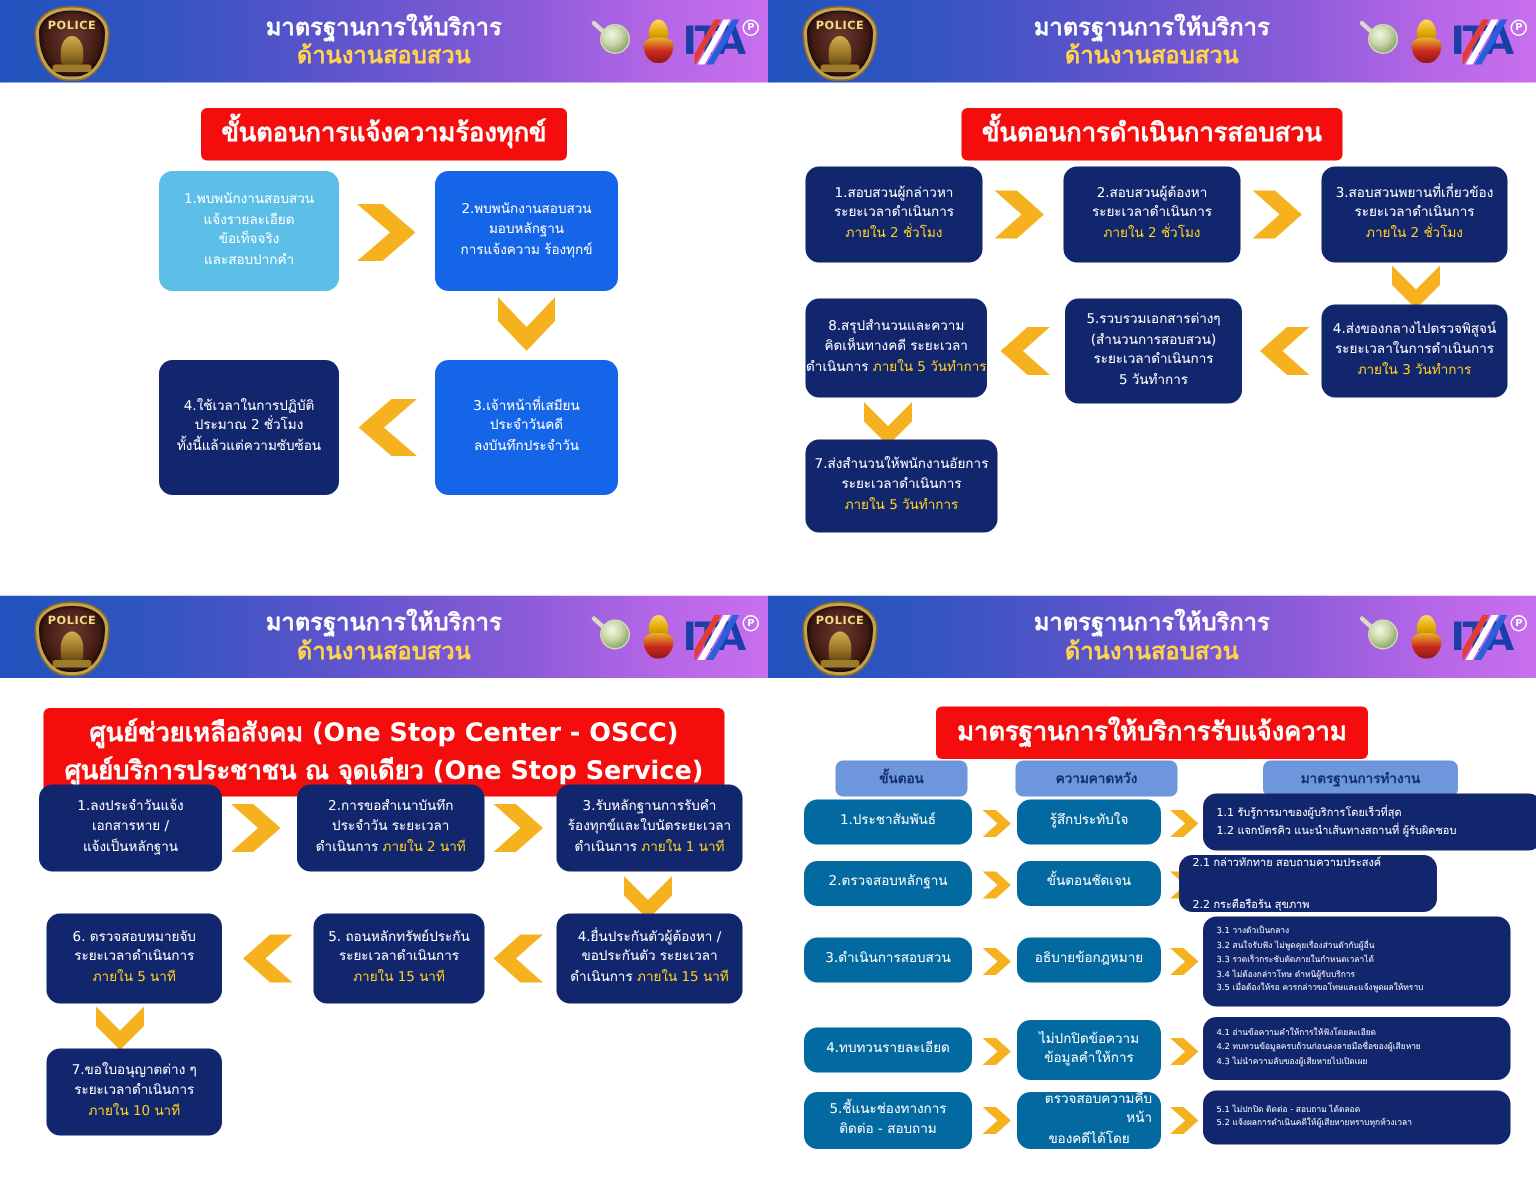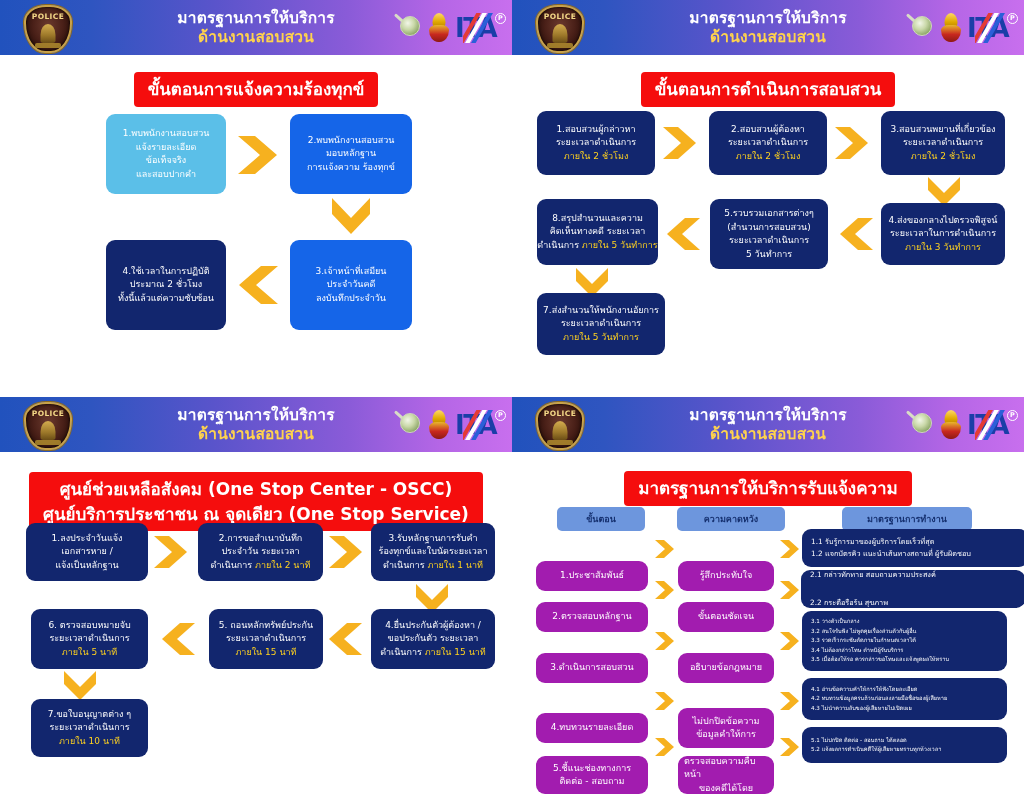--- a/index.html
+++ b/index.html
@@ -130,25 +130,24 @@
     font-size:9px;font-weight:bold;text-align:center;padding:3px 10px;
     display:flex;align-items:center;justify-content:center;
   }
   .stdbox{
     position:absolute;box-sizing:border-box;background:#12266e;border-radius:9px;
     color:#ffffff;font-size:7.3px;line-height:1.62;text-align:left;
     padding:5px 9px;display:flex;flex-direction:column;justify-content:center;
   }
   .stdbox.tiny{font-size:5.6px;line-height:1.7;}
   .cellbox{
-    position:absolute;box-sizing:border-box;background:#a21caf;border-radius:9px;
-    color:#ffffff;font-size:9px;line-height:1.45;text-align:left;
+    position:absolute;box-sizing:border-box;background:#0369a1;border-radius:9px;
+    color:#ffffff;font-size:9px;line-height:1.45;text-align:right;
     display:flex;flex-direction:column;align-items:center;justify-content:center;
     padding:3px 6px;
-    margin-top:28px;
   }
 </style>
 </head>
 <body>
 
 <div class="sheet">
 
   <div class="panel p1">
     <div class="hdr">
       <div class="badge">
@@ -509,21 +508,21 @@
         </svg>
     </div>
     <div class="cellbox" style="left:166px;top:177px;width:96px;height:30px;">
       <span class="ln">ขั้นตอนชัดเจน</span>
     </div>
     <div class="chev" style="left:266px;top:182px;">
       <svg width="24" height="22" viewBox="0 0 24 22">
           <path d="M2 2 L12 11 L2 20 L11 20 L21 11 L11 2 Z" fill="#f6b11f"></path>
         </svg>
     </div>
-    <div class="stdbox" style="left:289px;top:173px;width:224px;height:38px;gap:16px;">
+    <div class="stdbox" style="left:274px;top:173px;width:172px;height:38px;gap:16px;">
       <span>2.1 กล่าวทักทาย สอบถามความประสงค์</span>
       <span>2.2 กระตือรือร้น สุขภาพ</span>
     </div>
 
     <div class="cellbox" style="left:24px;top:228px;width:112px;height:30px;">3.ดำเนินการสอบสวน</div>
     <div class="chev" style="left:141px;top:233px;">
       <svg width="24" height="22" viewBox="0 0 24 22">
           <path d="M2 2 L12 11 L2 20 L11 20 L21 11 L11 2 Z" fill="#f6b11f"></path>
         </svg>
     </div>

